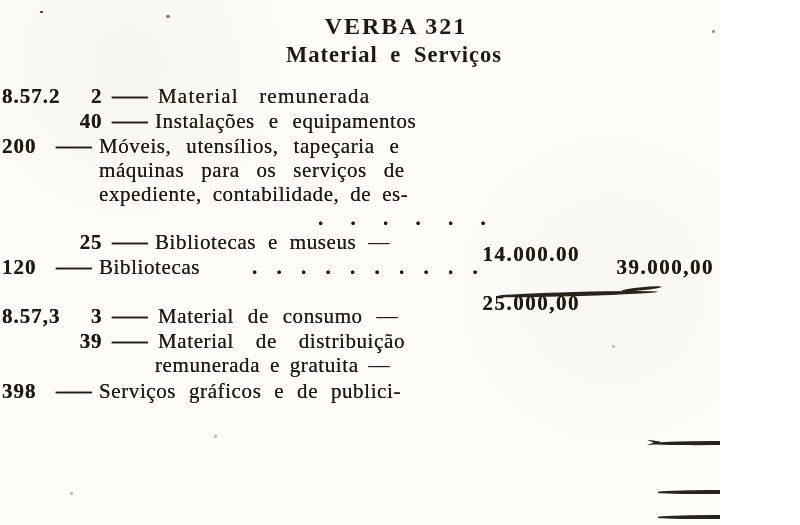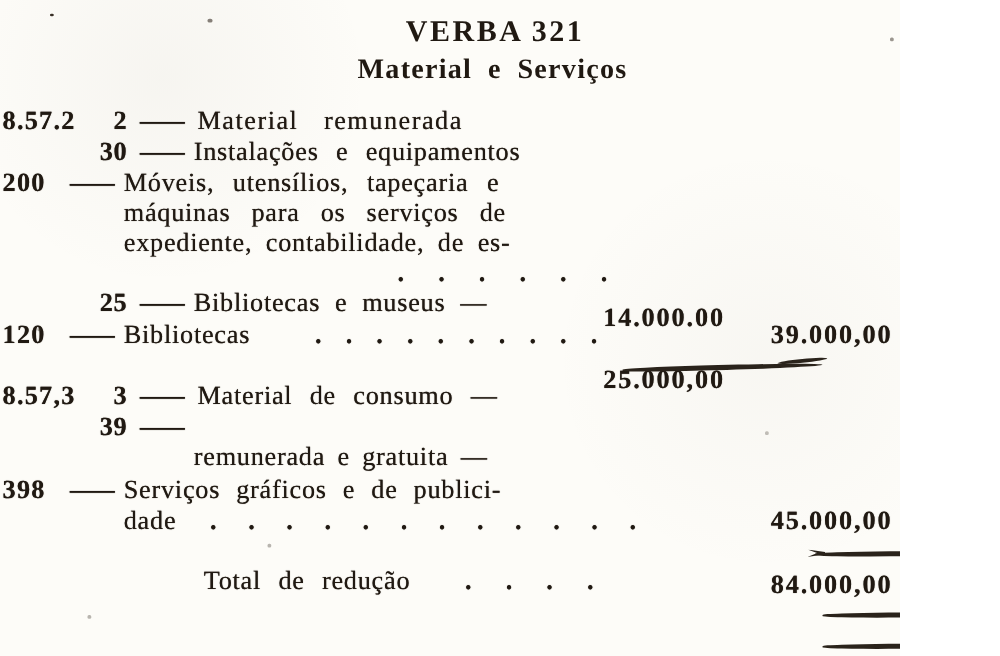--- a/index.html
+++ b/index.html
@@ -63,21 +63,21 @@
   <div class="h2">Material e Serviços</div>
 
   <div class="row" style="top:84px">
     <span class="code">8.57.2</span>
     <span class="sub">2</span>
     <span class="dash d-mid">—</span>
     <span class="t158 ws14" style="letter-spacing:1.2px">Material remunerada</span>
   </div>
 
   <div class="row" style="top:109px">
-    <span class="sub">30</span>
+    <span class="sub">40</span>
     <span class="dash d-mid">—</span>
     <span class="t155 ws8">Instalações e equipamentos</span>
   </div>
 
   <div class="row" style="top:134px">
     <span class="code">200</span>
     <span class="dash d-code">—</span>
     <span class="t99 ws9">Móveis, utensílios, tapeçaria e</span>
   </div>
 
@@ -114,45 +114,36 @@
   <div class="row" style="top:304px">
     <span class="code">8.57,3</span>
     <span class="sub">3</span>
     <span class="dash d-mid">—</span>
     <span class="t158 ws8">Material de consumo —</span>
   </div>
 
   <div class="row" style="top:329px">
     <span class="sub">39</span>
     <span class="dash d-mid">—</span>
+    <span class="t158 ws16">Material de distribuição</span>
   </div>
 
   <div class="row" style="top:353px">
     <span class="t155 ws4">remunerada e gratuita —</span>
   </div>
 
   <div class="row" style="top:379px">
     <span class="code">398</span>
     <span class="dash d-code">—</span>
     <span class="t99 ws7">Serviços gráficos e de publici-</span>
   </div>
 
-  <div class="row" style="top:404px">
-    <span class="t99">dade</span>
-    <span class="dots" style="left:168px;word-spacing:20px">. . . . . . . . . . . .</span>
-    <span class="a2">45.000,00</span>
-  </div>
 
   <div class="rule ruleB"></div>
 
-  <div class="row" style="top:452px">
-    <span class="t163 ws8">Total de redução</span>
-    <span class="dots" style="left:372px;word-spacing:22px">. . . .</span>
-    <span class="a2" style="top:3px">84.000,00</span>
-  </div>
 
   <div class="rule ruleC"></div>
   <div class="rule ruleD"></div>
 
   <div class="spk" style="left:40px;top:11px;width:3px;height:2px"></div>
   <div class="spk" style="left:166px;top:15px;width:4px;height:3px;opacity:.6"></div>
   <div class="spk" style="left:712px;top:30px;width:3px;height:3px;opacity:.5"></div>
   <div class="spk" style="left:795px;top:28px;width:5px;height:4px"></div>
   <div class="spk" style="left:796px;top:40px;width:4px;height:3px"></div>
   <div class="spk" style="left:794px;top:50px;width:5px;height:3px"></div>

